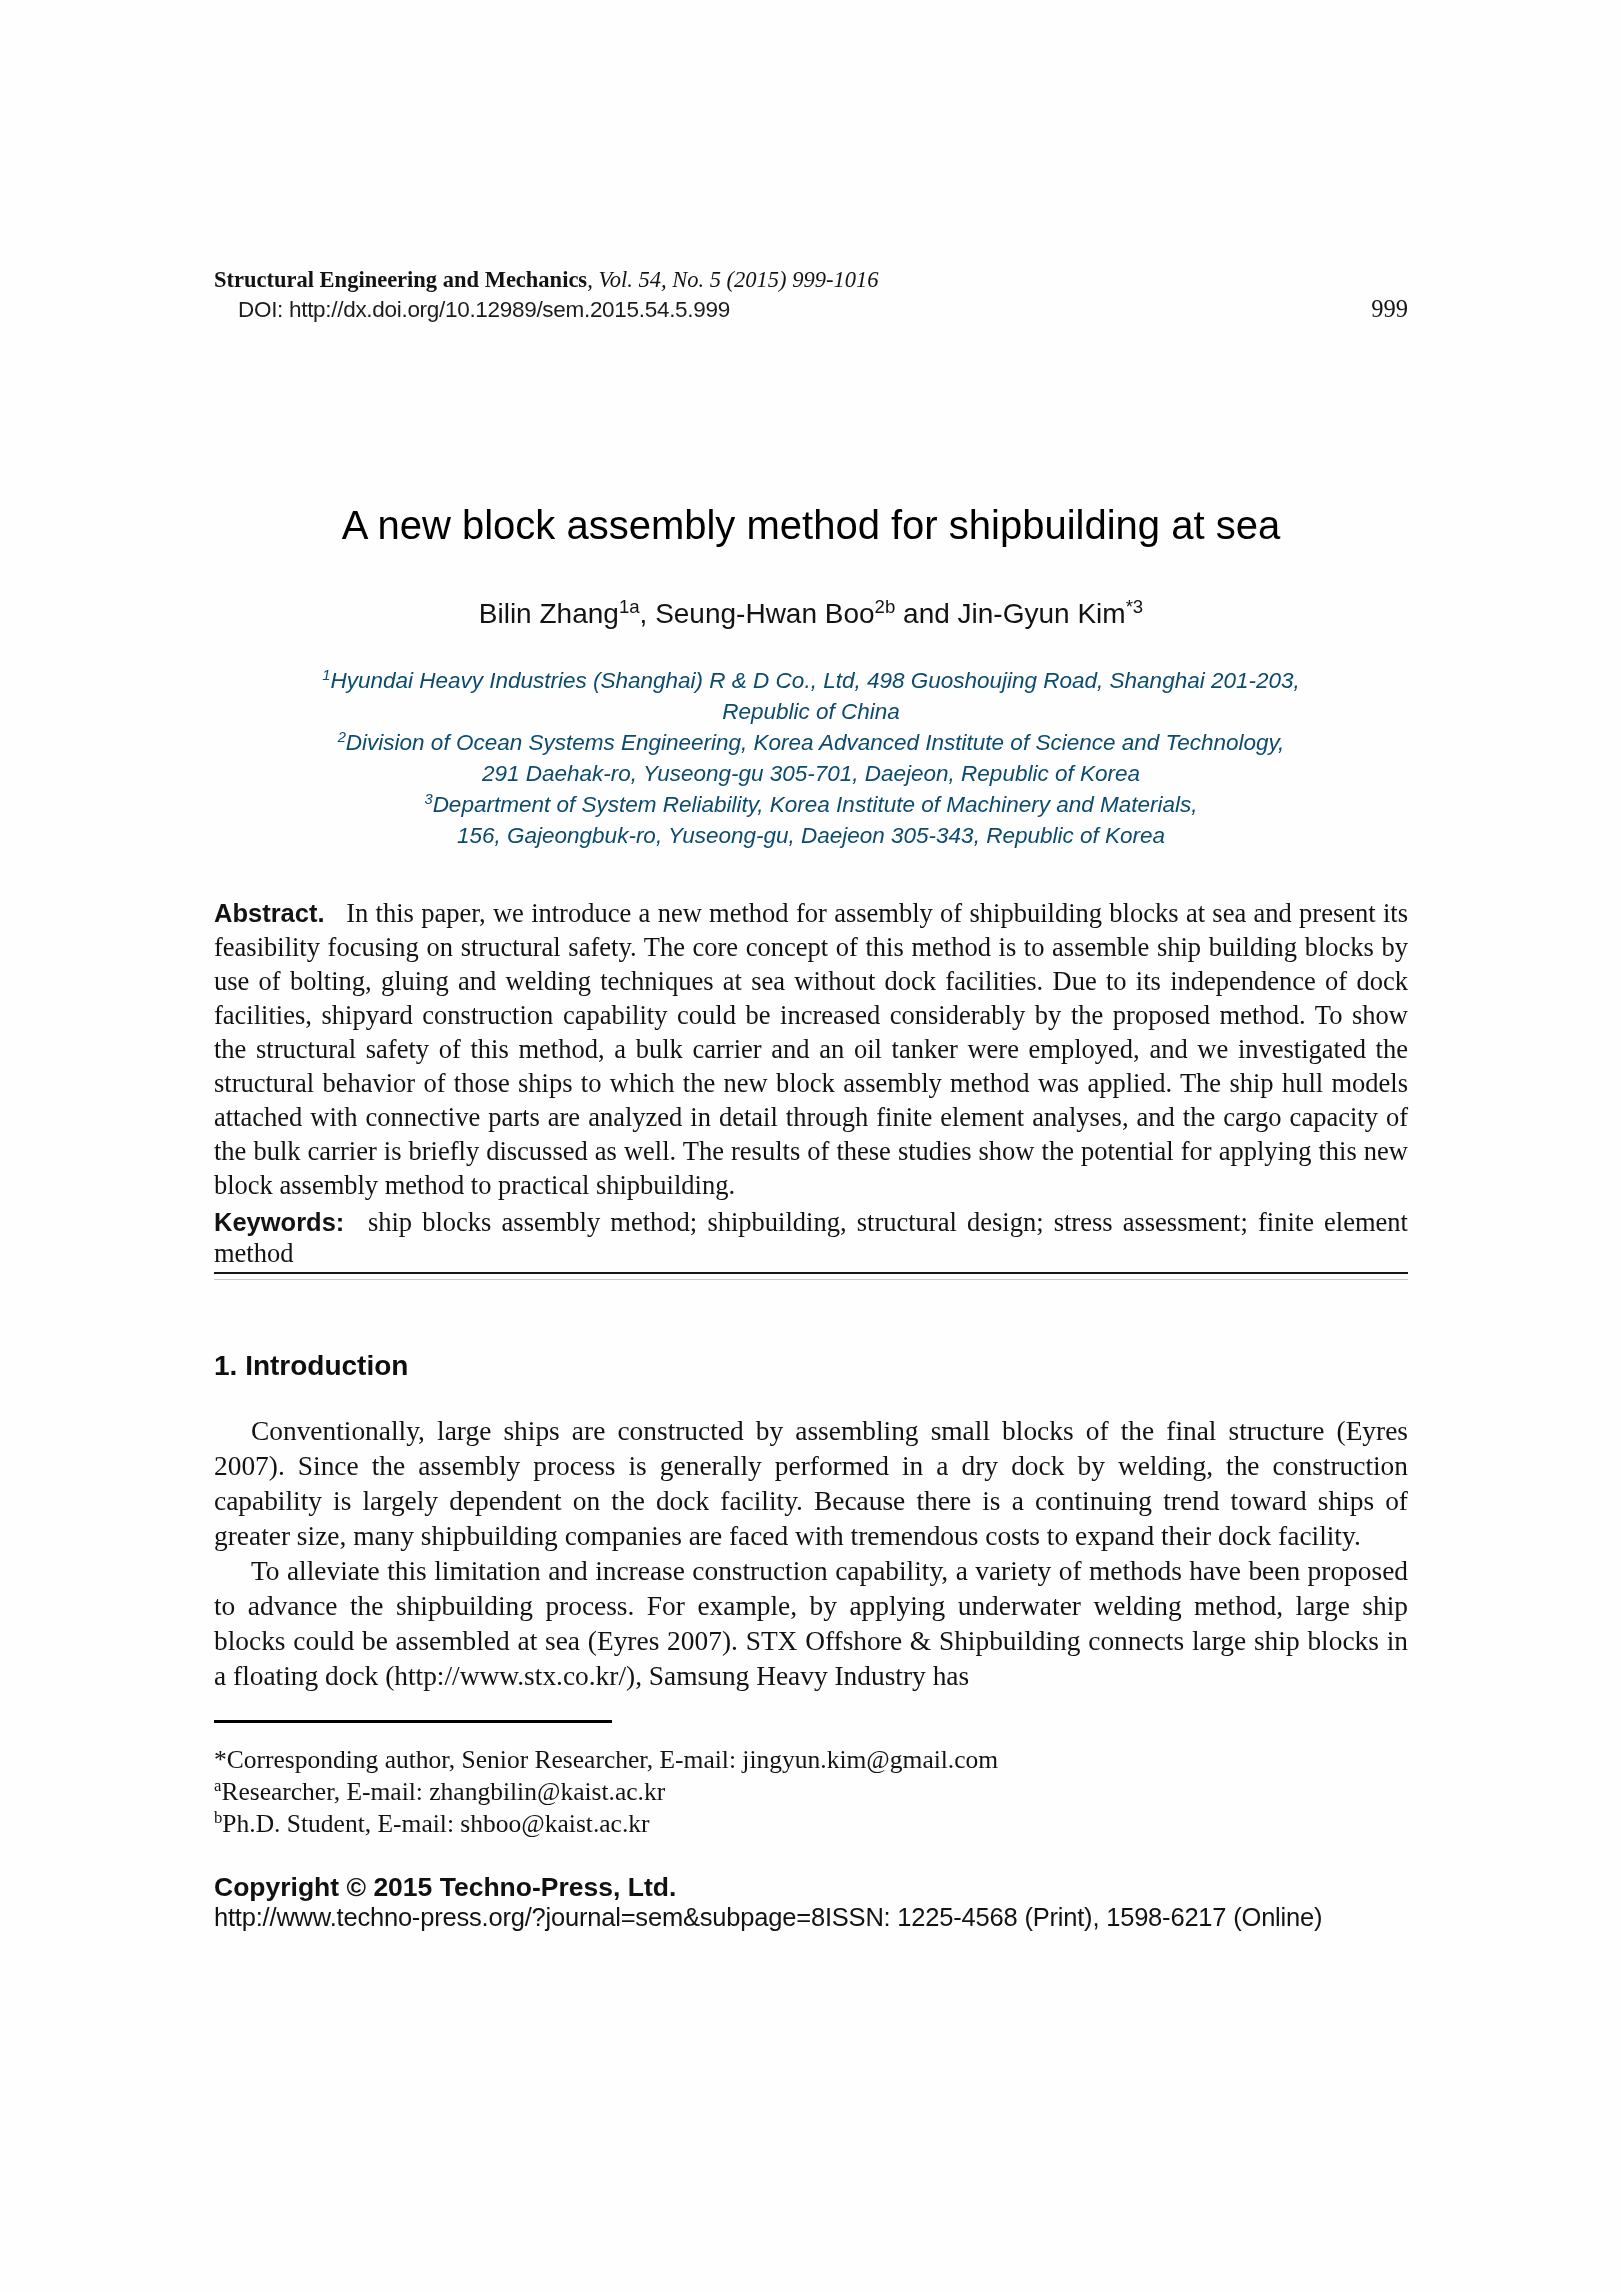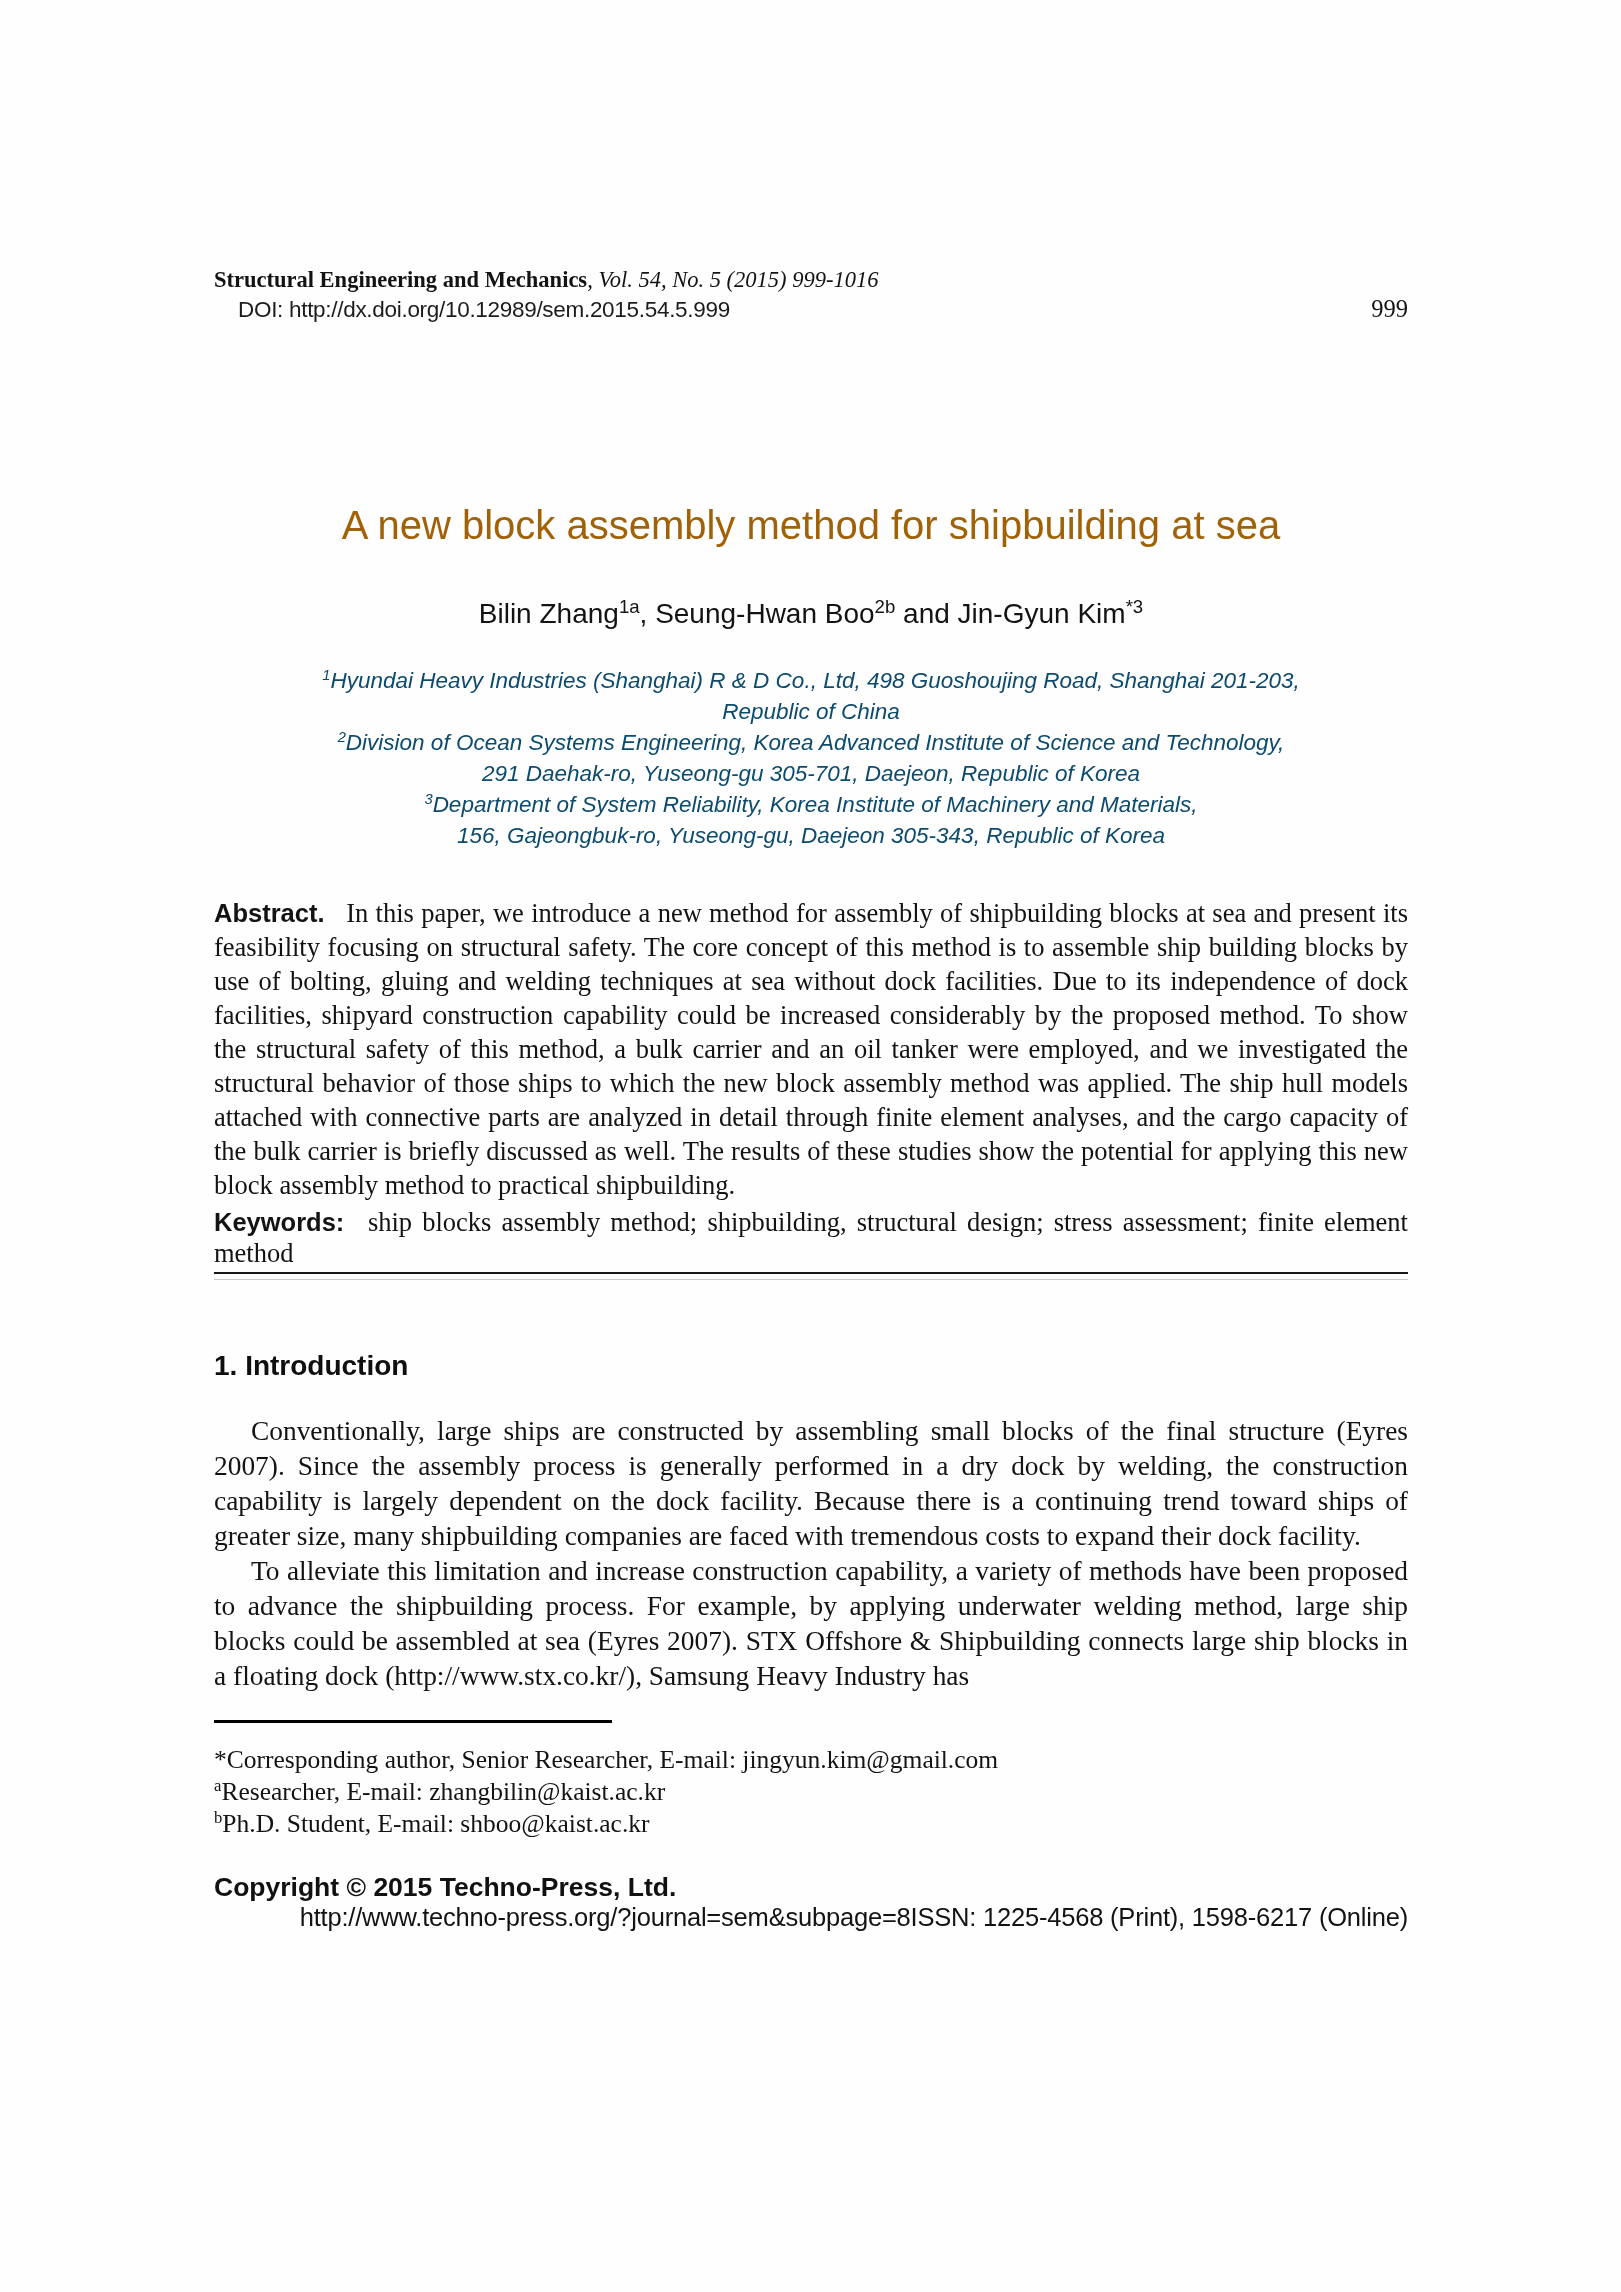--- a/index.html
+++ b/index.html
@@ -50,21 +50,21 @@
     font-size: 24.5px;
   }
 
   
   .title {
     margin-top: 178px;
     font-family: "Liberation Sans", sans-serif;
     font-size: 40px;
     line-height: 47px;
     text-align: center;
-    color: #a16207;
+    color: #000000;
   }
   .authors {
     margin-top: 46px;
     font-family: "Liberation Sans", sans-serif;
     font-size: 28px;
     line-height: 37px;
     text-align: center;
   }
   .authors sup {
     font-size: 18.6px;
@@ -169,21 +169,21 @@
   .copyright {
     margin-top: 32px;
     font-family: "Liberation Sans", sans-serif;
     font-weight: bold;
     font-size: 26.5px;
     line-height: 31px;
     color: #111;
   }
   .footer-row {
     display: flex;
-    justify-content: flex-end;
+    justify-content: flex-start;
     align-items: baseline;
     font-family: "Liberation Sans", sans-serif;
     font-size: 25.5px;
     line-height: 29px;
     letter-spacing: -0.2px;
   }
 </style>
 </head>
 <body>
 

